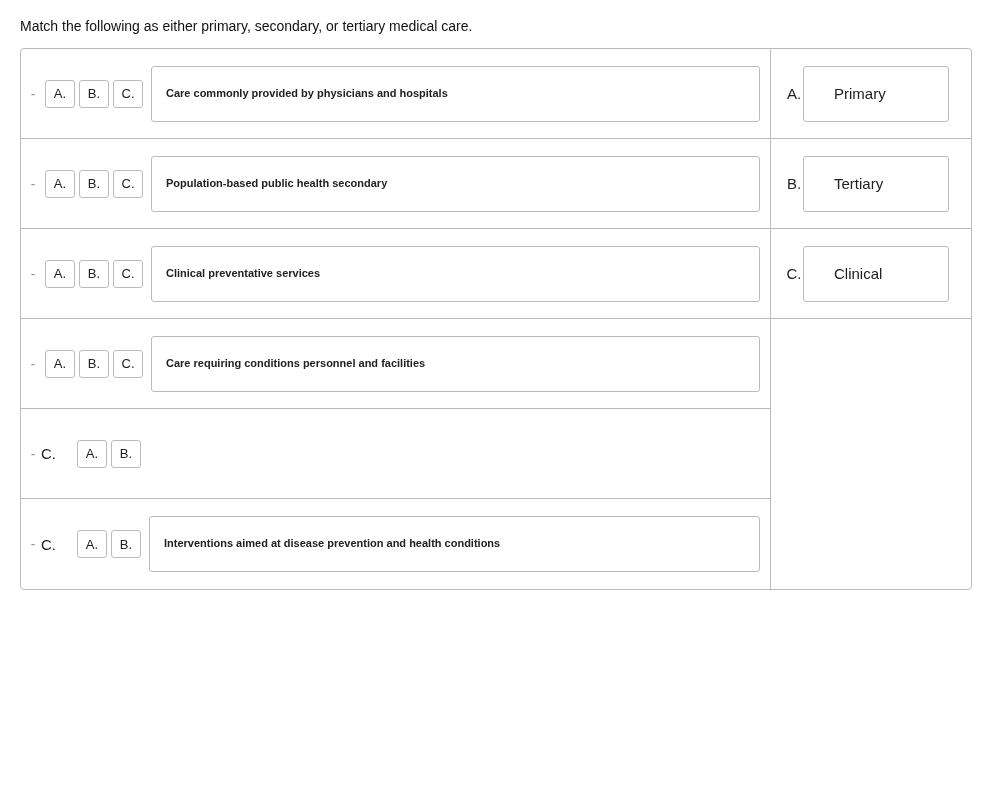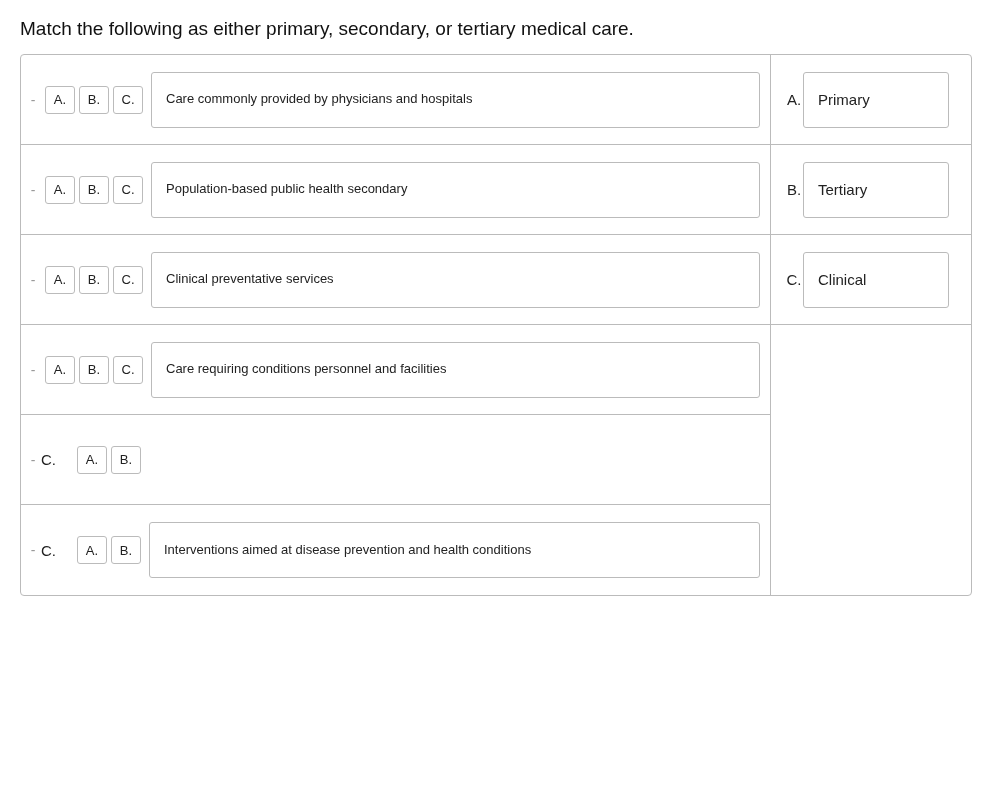--- a/index.html
+++ b/index.html
@@ -12,21 +12,21 @@
       font-family: -apple-system, BlinkMacSystemFont, 'Segoe UI', Arial, sans-serif;
       font-size: 15px;
       background: #fff;
       color: #222;
       padding: 18px 20px;
       width: 992px;
       min-height: 791px;
     }
 
     .question-text {
-      font-size: 19px;
+      font-size: 14px;
       margin-bottom: 14px;
       color: #111;
     }
 
     .main-container {
       display: flex;
       border: 1.5px solid #bbb;
       border-radius: 4px;
       overflow: hidden;
     }
@@ -98,38 +98,39 @@
 
     .question-content {
       flex: 1;
       border: 1.5px solid #bbb;
       border-radius: 3px;
       padding: 10px 14px;
       margin-right: 10px;
       min-height: 56px;
       display: flex;
       align-items: center;
-      font-size: 13px;
+      font-size: 11px;
       line-height: 1.4;
+      font-weight: bold;
     }
 
     .answer-label {
       width: 32px;
       font-size: 15px;
       color: #222;
       text-align: center;
       flex-shrink: 0;
       padding-left: 14px;
     }
 
     .answer-content {
       flex: 1;
       border: 1.5px solid #bbb;
       border-radius: 3px;
-      padding: 10px 14px;
+      padding: 10px 30px;
       margin-right: 22px;
       min-height: 56px;
       display: flex;
       align-items: center;
       font-size: 15px;
       line-height: 1.4;
     }
   </style>
 </head>
 <body>

